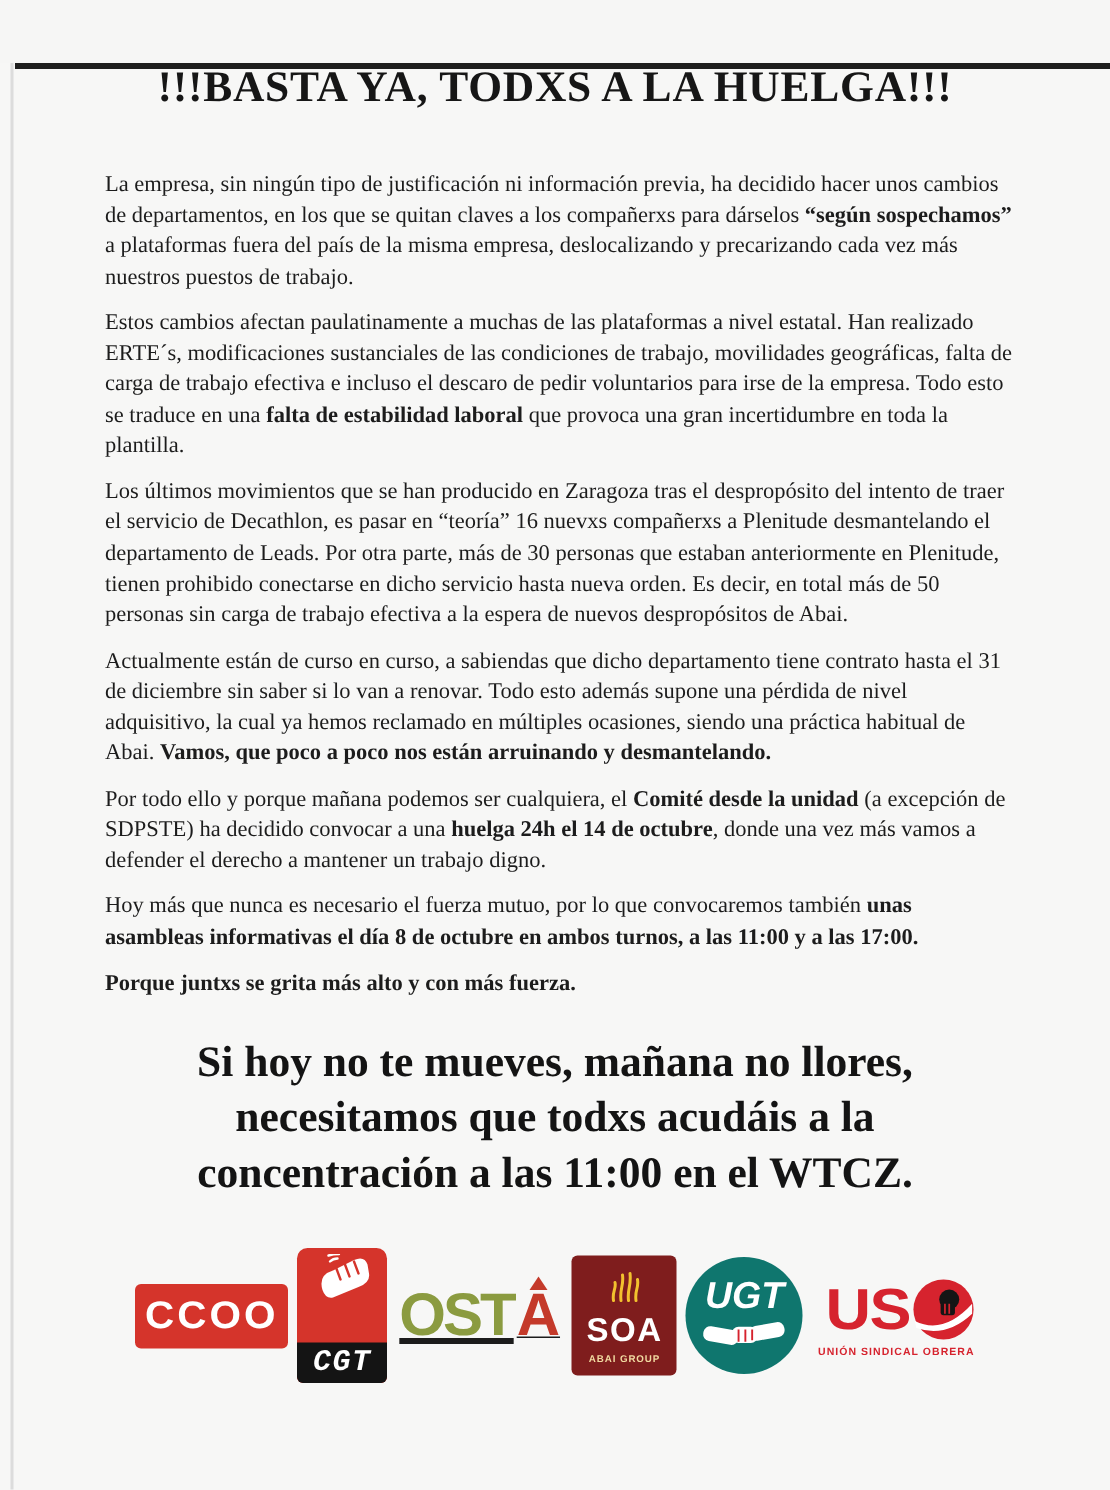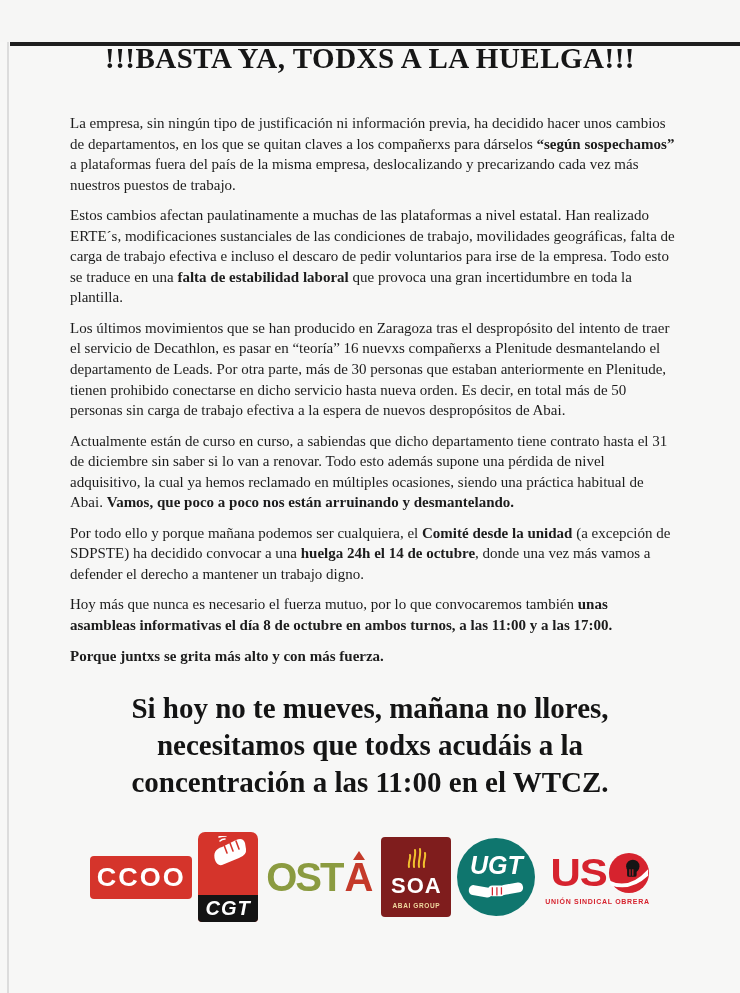--- a/index.html
+++ b/index.html
@@ -79,28 +79,28 @@
     position: relative;
     width: 60px; height: 90px;
     background: #d5342b;
     border-radius: 7px 7px 4px 4px;
   }
   .cgt-fist { position: absolute; top: 4px; left: 10px; }
   .cgt-band {
     position: absolute; bottom: 0; left: 0; right: 0;
     height: 27px; background: #141414;
     color: #ffffff;
-    font-family: Liberation Sans, sans-serif;
+    font-family: Liberation Mono, monospace;
     font-weight: bold; font-style: italic; font-size: 20px;
     display: flex; align-items: center; justify-content: center;
     letter-spacing: 1px;
     border-radius: 0 0 4px 4px;
   }
   
-  .logo-osta { display: flex; align-items: baseline; margin: 0 2px; }
+  .logo-osta { display: flex; align-items: baseline; margin: 0 2px; text-decoration: underline; }
   .osta-ost {
     font-family: "Liberation Sans", sans-serif;
     font-weight: 900; font-size: 40px; color: #8b9b40;
     letter-spacing: -2px;
   }
   .osta-a-wrap { position: relative; display: inline-block; margin-left: 2px; }
   .osta-a {
     font-family: "Liberation Sans", sans-serif;
     font-weight: 900; font-size: 40px; color: #c43a2a;
   }

